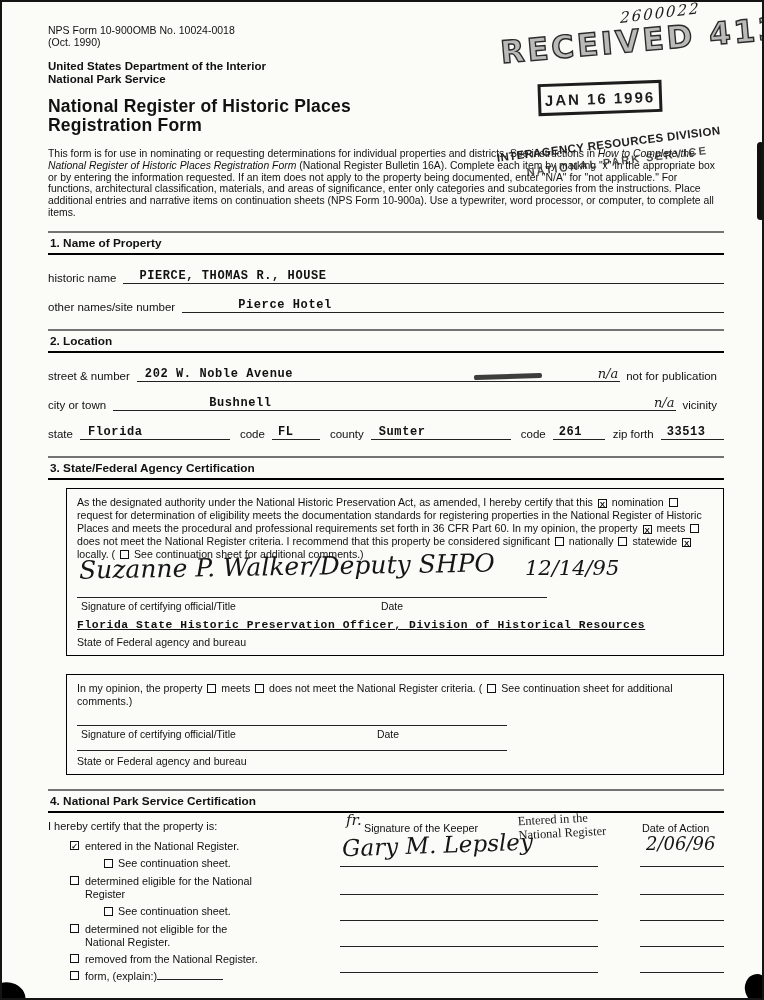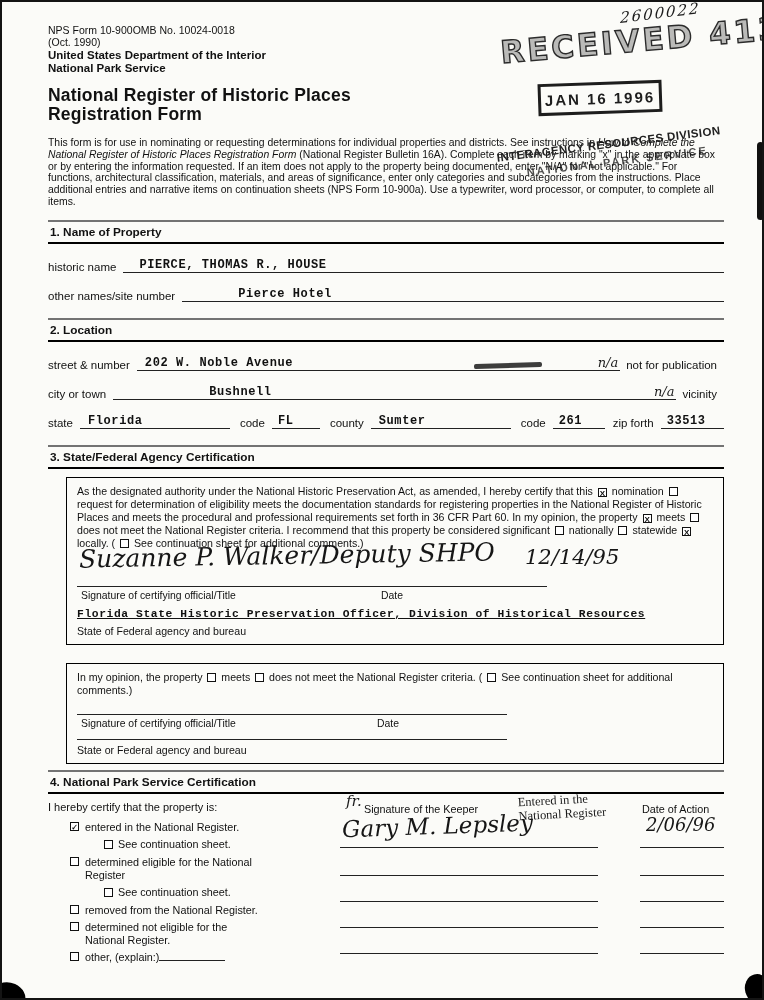--- a/index.html
+++ b/index.html
@@ -4,21 +4,21 @@
 <style>
   * { margin:0; padding:0; box-sizing:border-box; }
   html,body { background:#9a9a9a; }
   body { font-family:"Liberation Sans",sans-serif; color:#111; }
   .page { position:relative; width:764px; height:1000px; margin:0 auto; background:#fbfbf8;
           border:2px solid #141414; overflow:hidden; }
   .content { position:absolute; left:46px; top:22px; width:676px; }
 
   
   .toprow { display:flex; justify-content:flex-start; font-size:10.5px; line-height:12px; }
-  .dept { margin-top:1px; font-weight:bold; font-size:11.5px; line-height:13px; }
+  .dept { margin-top:12px; font-weight:bold; font-size:11.5px; line-height:13px; }
   .title { margin-top:11px; font-size:17.5px; line-height:19px; font-weight:bold; letter-spacing:0.2px; }
   .instructions { margin-top:13px; font-size:10.4px; line-height:11.8px; }
 
   
   .hand { font-family:"DejaVu Serif",serif; font-style:italic; color:#1c1c1c; }
   .hand-number { position:absolute; left:618px; top:2px; transform:rotate(-7deg) skewX(-10deg);
                  font-size:15px; letter-spacing:2px; z-index:5; }
   .stamp-received { position:absolute; left:498px; top:20px; transform:rotate(-5deg);
                     font-family:"DejaVu Sans",sans-serif; font-size:31px; font-weight:700;
                     letter-spacing:3px; white-space:nowrap; color:rgba(35,35,35,0.30);
@@ -28,21 +28,21 @@
                    justify-content:center; font-weight:700; font-size:15px; letter-spacing:2px;
                    color:#1d1d1d; z-index:4; }
   .stamp-division { position:absolute; left:494px; top:136px; transform:rotate(-7deg); font-size:11.5px;
                     font-weight:700; letter-spacing:0.4px; color:#222; white-space:nowrap; z-index:4; }
   .stamp-nps { position:absolute; left:524px; top:153px; transform:rotate(-7deg); font-size:11px;
                font-weight:700; letter-spacing:2px; color:rgba(25,25,25,0.78); white-space:nowrap; z-index:4; }
 
   
   .sec { border-top:2px solid #737373; border-bottom:2px solid #000; font-weight:bold; font-size:11.8px;
          padding:3px 0 3px 2px; }
-  .mt12 { margin-top:12px; } .mt14 { margin-top:6px; } .mt16 { margin-top:16px; }
+  .mt12 { margin-top:12px; } .mt14 { margin-top:14px; } .mt16 { margin-top:16px; }
 
   
   .frow { display:flex; align-items:flex-end; font-size:11.5px; margin-top:14px; }
   .lbl { white-space:nowrap; padding-right:7px; }
   .fill { border-bottom:1.3px solid #222; position:relative; min-height:15px; }
   .grow { flex:1; }
   .typed { font-family:"Liberation Mono",monospace; font-weight:700; font-size:12px; letter-spacing:0.6px; }
   .pl8{padding-left:8px;} .pl16{padding-left:16px;} .pl56{padding-left:56px;} .pl6{padding-left:6px;} .pl96{padding-left:96px;}
   .na { position:absolute; right:2px; bottom:0; font-size:13px; }
   .scribble { position:absolute; right:78px; bottom:2px; width:68px; height:5px; background:#1b1b1b;
@@ -260,31 +260,31 @@
             <span class="cb"></span>
             <span class="ilabel">determined eligible for the National Register</span>
           </div>
           <div class="nps-sub">
             <span class="cb"></span>
             <span>See continuation sheet.</span>
           </div>
 
           <div class="nps-item">
             <span class="cb"></span>
+            <span class="ilabel">determined not eligible for the National Register.</span>
+          </div>
+
+          <div class="nps-item">
+            <span class="cb"></span>
             <span class="ilabel">removed from the National Register.</span>
           </div>
 
           <div class="nps-item">
             <span class="cb"></span>
-            <span class="ilabel">determined not eligible for the National Register.</span>
-          </div>
-
-          <div class="nps-item">
-            <span class="cb"></span>
-            <span style="margin-left:4px;">other, (explain:)</span>
+            <span style="margin-left:4px;">form, (explain:)</span>
             <span class="explain-fill"></span>
           </div>
         </div>
       </div>
 
       <div class="s4mid">
         <span class="hand flourish">fr.</span>
         <span class="keeper-label">Signature of the Keeper</span>
         <div class="entered-stamp">
           <div>Entered in the</div>

